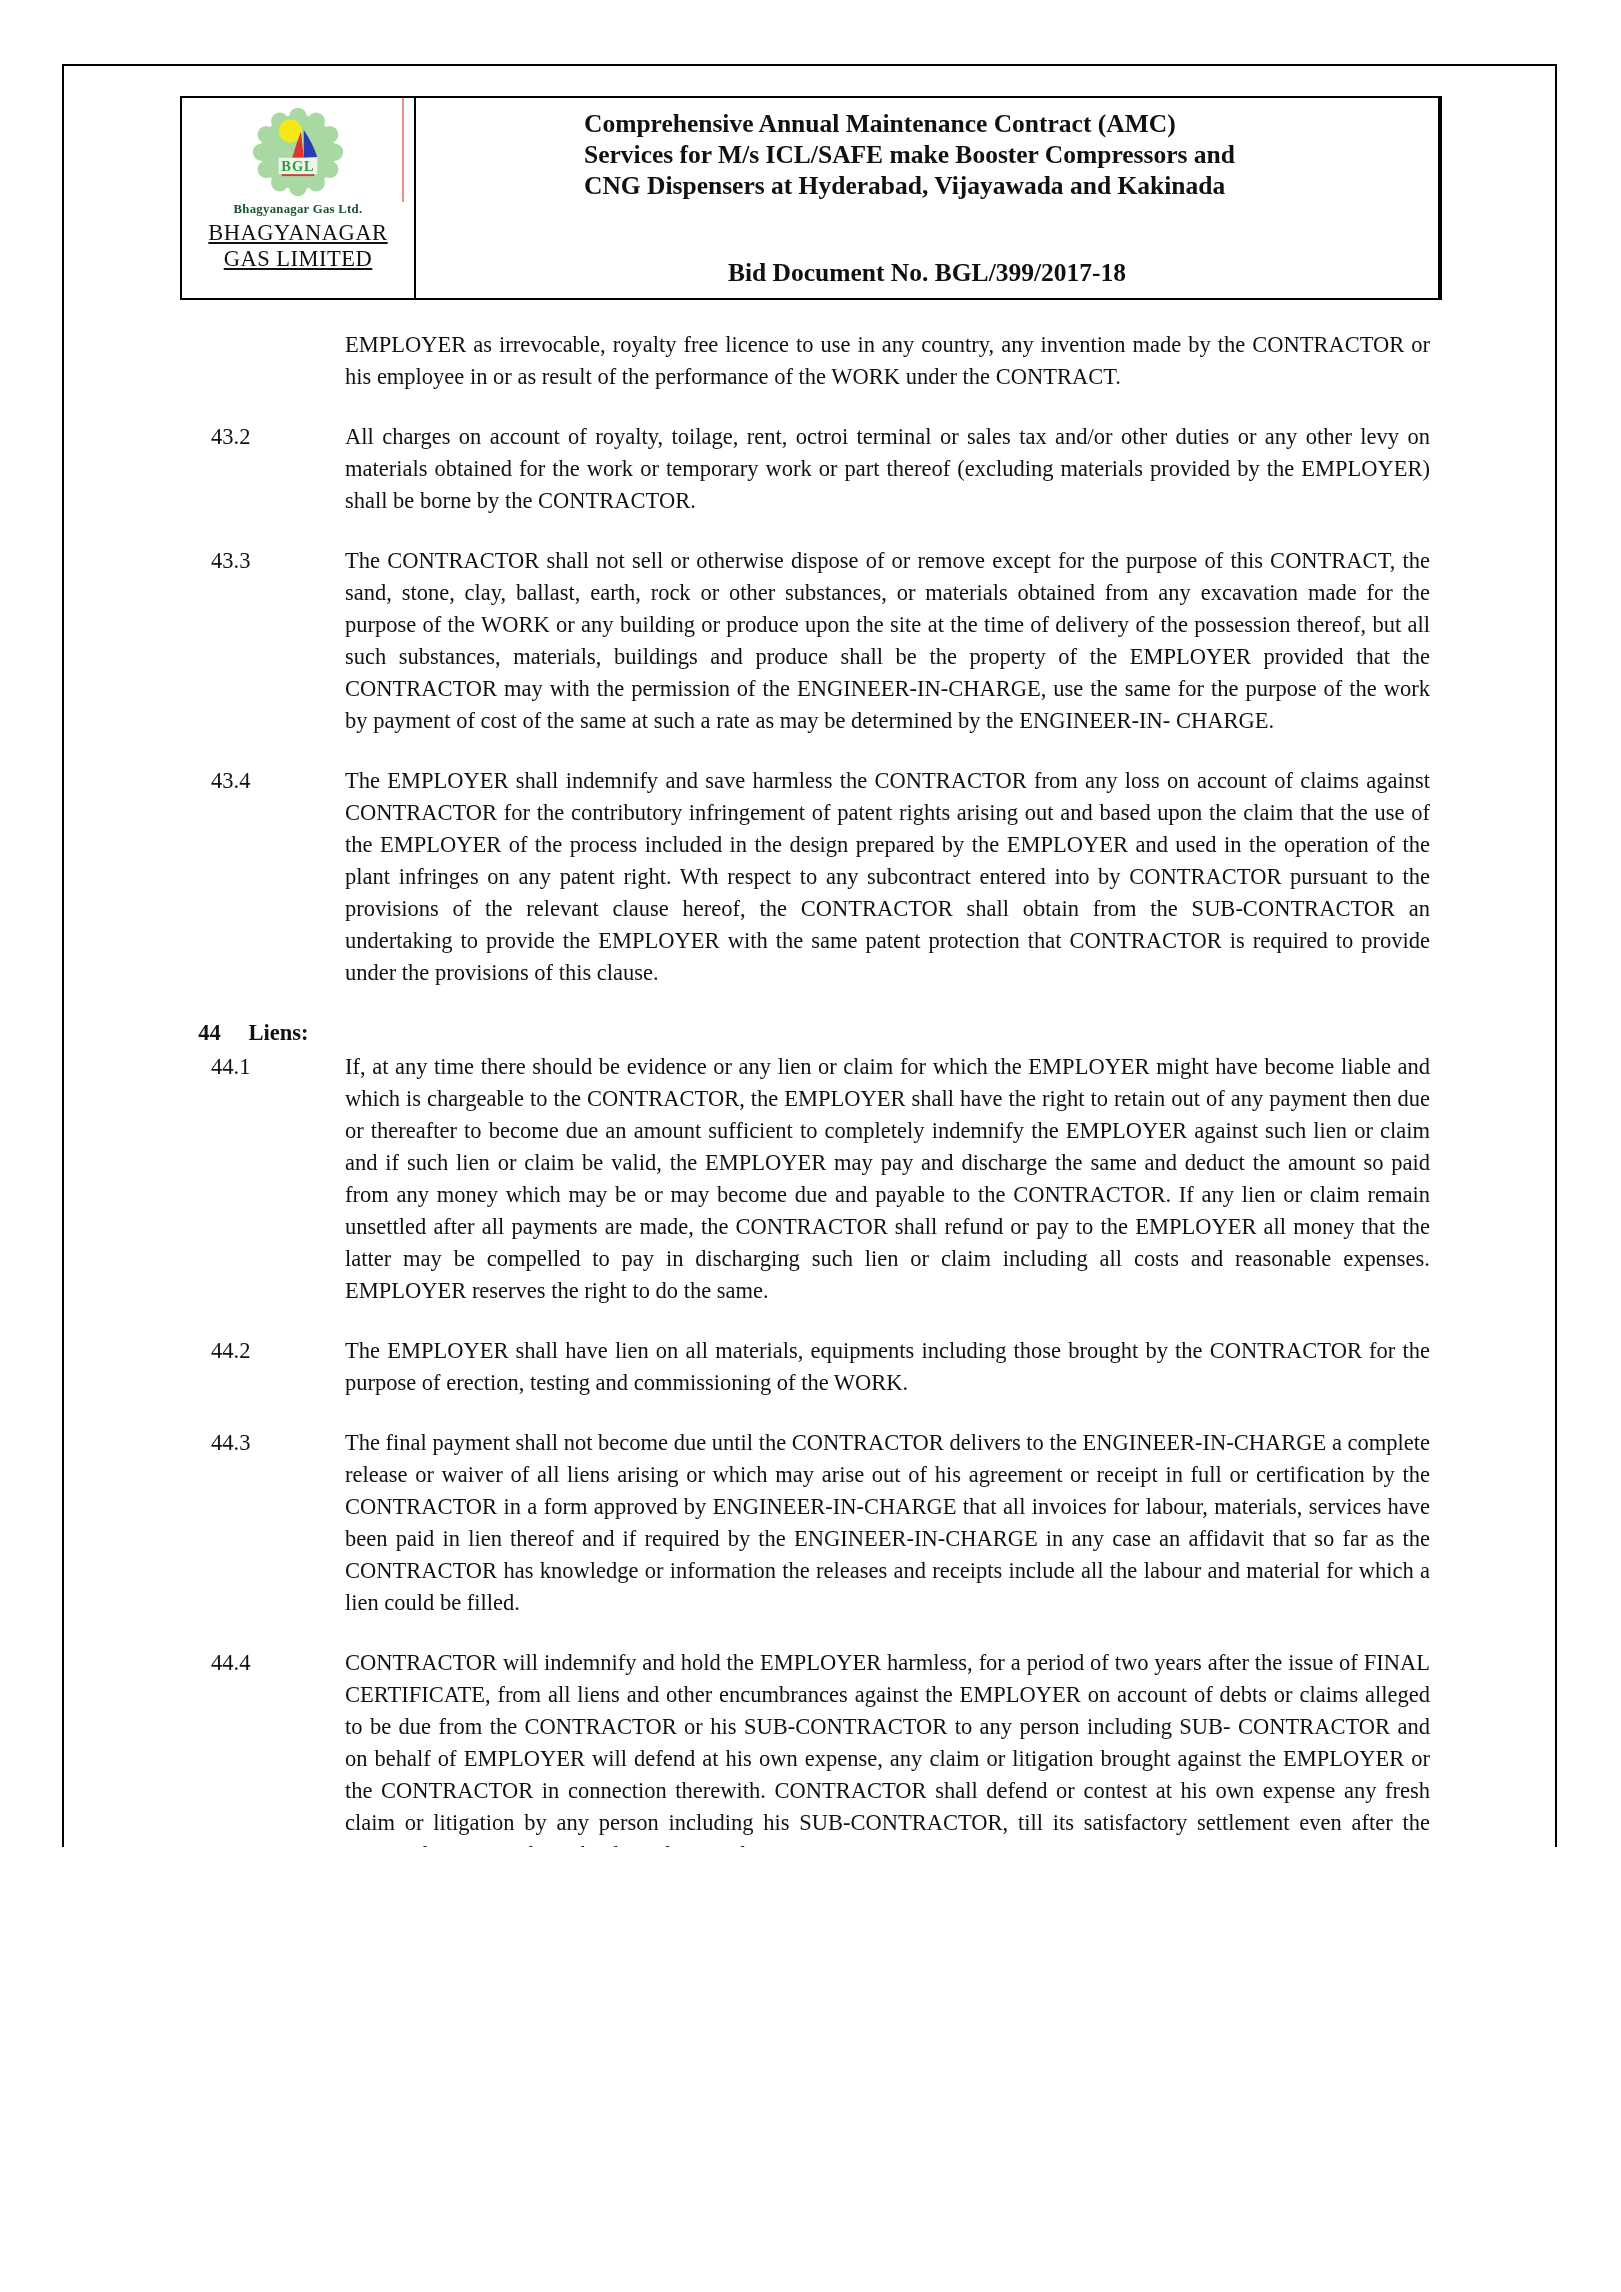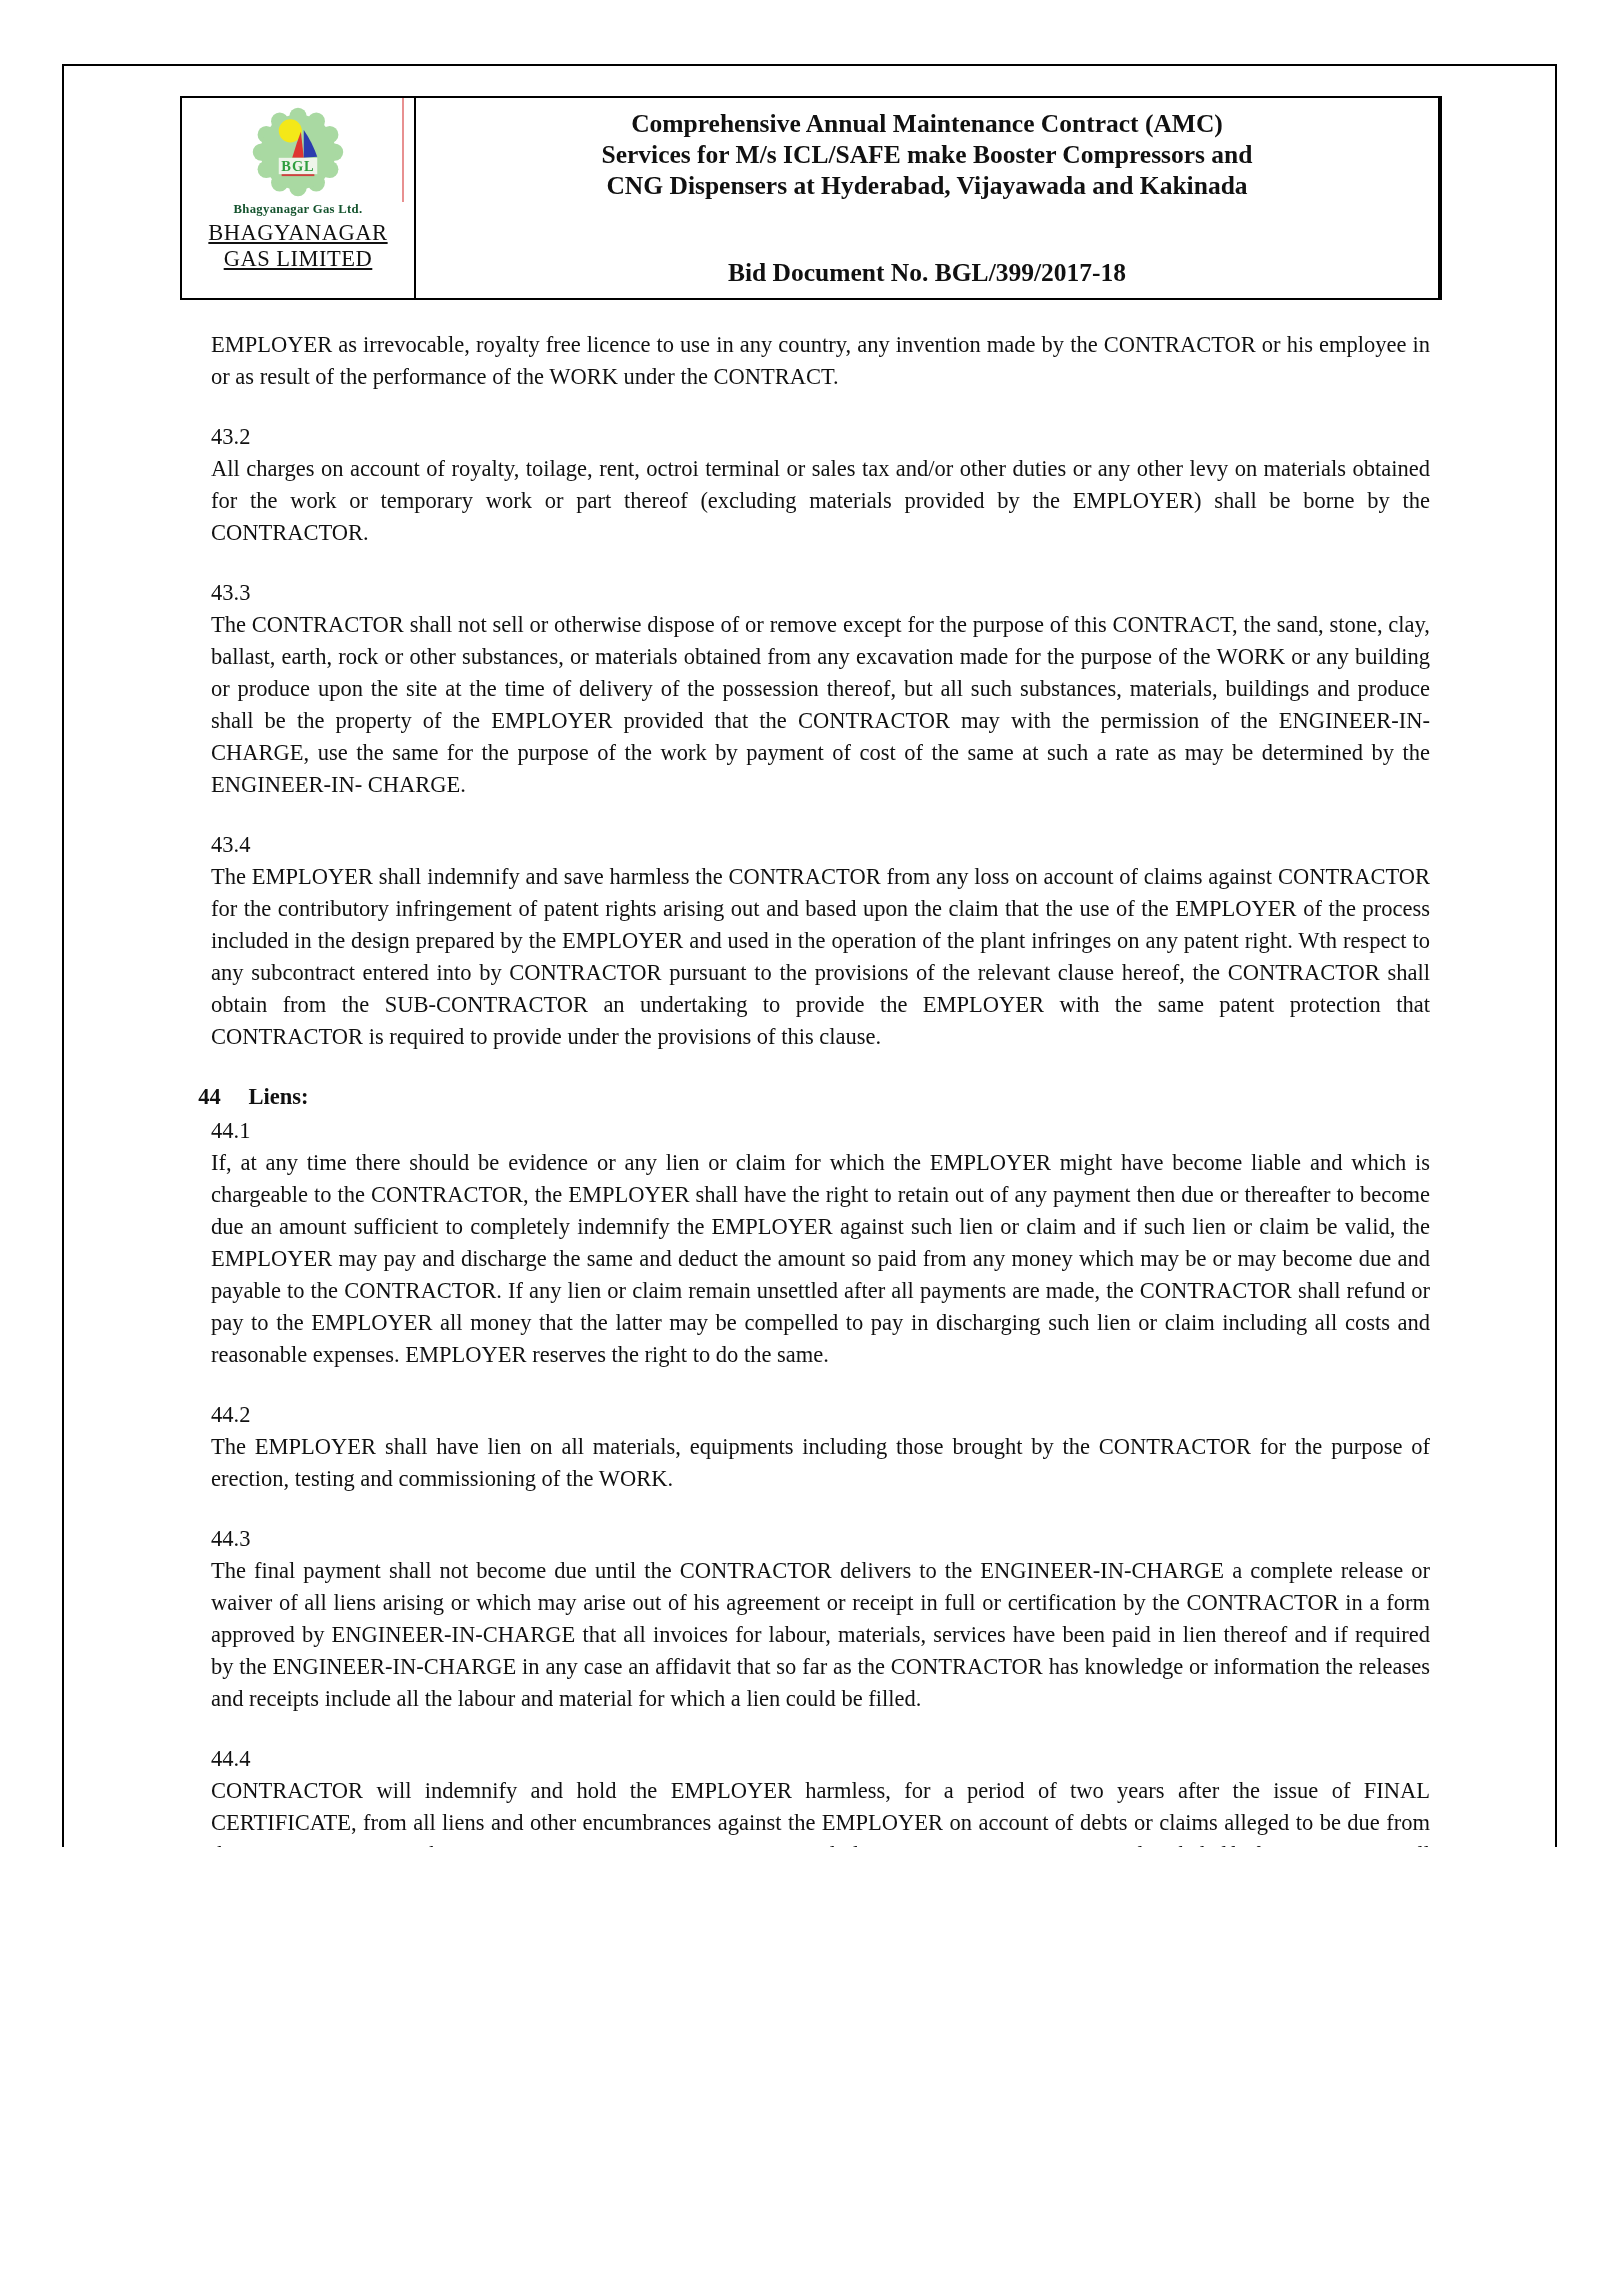--- a/index.html
+++ b/index.html
@@ -39,39 +39,39 @@
     letter-spacing:0.3px;
   }
   .company-name {
     font-size:22.5px; color:#111; text-align:center; line-height:26.5px;
     margin-top:2.9px; letter-spacing:0.5px; width:196px;text-decoration:underline;
   }
   .title-cell {
     flex:1; box-sizing:border-box;
     border-left:2px solid #000; border-right:2px solid #000;
     display:flex; flex-direction:column; align-items:center; justify-content:center;
-    text-align:center; padding:5.9px 9.8px;gap:48px;
+    padding:5.9px 9.8px;gap:48px;
   }
   .doc-title {
     font-weight:bold; font-size:25.5px; line-height:31px; max-width:686px;
   }
   .bid-no {
     font-weight:bold; font-size:25.5px; line-height:31px; margin-top:8px;
   }
   .volume-cell {
     width:261px; box-sizing:border-box;
     display:flex; flex-direction:column; align-items:center; justify-content:center;
     font-size:24.5px; line-height:33px; letter-spacing:0.5px;
   }
   
   .content {
     position:absolute; left:147px; right:125px; top:263px;
     font-size:22.5px; line-height:32px;
   }
-  .clause { display:flex; flex-direction:column; margin-bottom:28px; }
+  .clause { display:flex; margin-bottom:28px;gap:36px; }
   .clause .cnum { width:98px; flex-shrink:0; }
   .clause .ctext { flex:1; text-align:justify; text-justify:inter-word; }
   .section-heading { font-weight:bold; margin-left:-12.7px; margin-bottom:2px; }
   .section-heading .slabel { margin-left:22px; }
   
   .footer-signature {
     position:absolute; left:485px; bottom:1px;
     font-size:22.5px; line-height:29px;
   }
   .footer-page {

